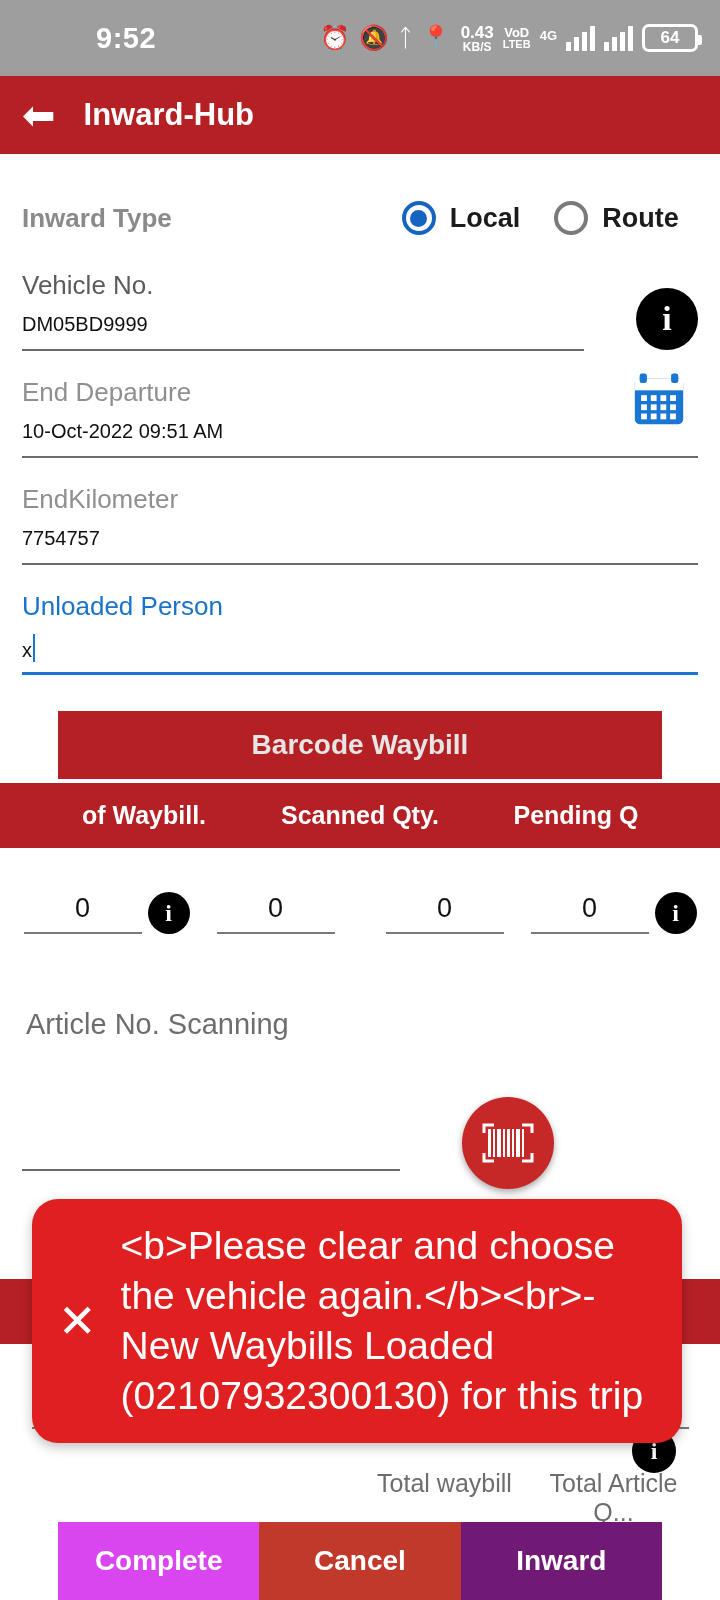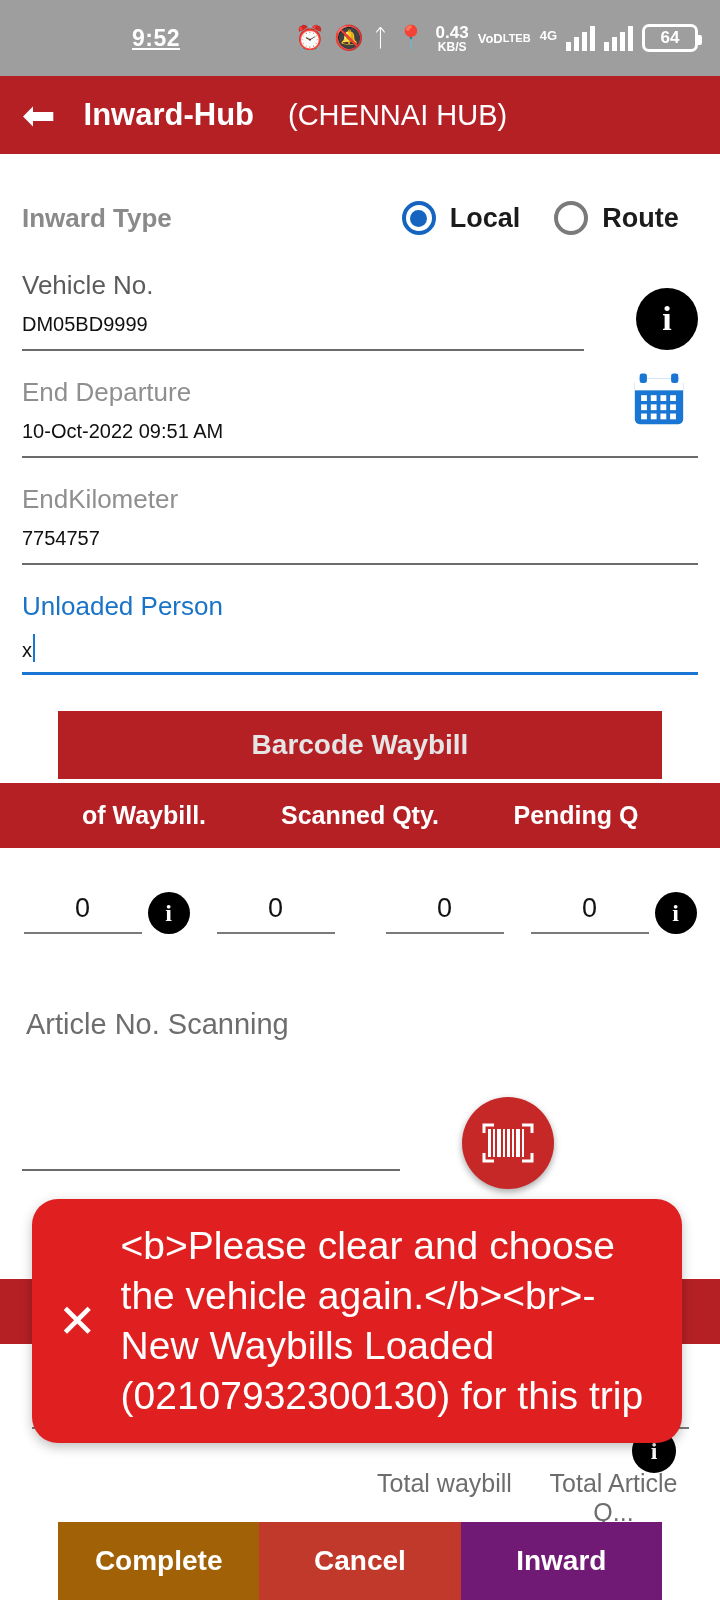--- a/index.html
+++ b/index.html
@@ -20,44 +20,43 @@
   
   .statusbar {
     height: 76px;
     background: #9e9e9e;
     display: flex;
     align-items: center;
     padding: 0 22px;
     color: #ffffff;
   }
   .status-clock {
-    font-size: 23px;
+    font-size: 29px;
     font-weight: bold;
     letter-spacing: 0.5px;
-    margin-left: 110px;
-    text-decoration: underline;
+    margin-left: 74px;
   }
   .status-right {
     margin-left: auto;
     display: flex;
     align-items: center;
     gap: 9px;
   }
   .sicon { font-size: 24px; line-height: 1; color: #fff; }
   .net-rate {
     display: flex;
     flex-direction: column;
     align-items: center;
     line-height: 1.0;
   }
   .net-rate .r1 { font-size: 17px; font-weight: bold; }
   .net-rate .r2 { font-size: 12px; font-weight: bold; }
   .volte {
     display: flex;
-    flex-direction: row;
+    flex-direction: column;
     align-items: center;
     line-height: 1.0;
   }
   .volte .v1 { font-size: 13px; font-weight: bold; }
   .volte .v2 { font-size: 11px; font-weight: bold; }
   .fourg {
     font-size: 13px;
     font-weight: bold;
     align-self: flex-start;
     margin-top: 4px;
@@ -349,21 +348,21 @@
   .btn {
     flex: 1;
     display: flex;
     align-items: center;
     justify-content: center;
     font-size: 28px;
     font-weight: bold;
     color: #ffffff;
   }
   .btn.save { background: #e8a33d; }
-  .btn.complete { background: #a16207; }
+  .btn.complete { background: #d946ef; }
   .btn.cancel { background: #c0392b; }
   .btn.inward { background: #701a75; }
 </style>
 </head>
 <body>
 
 <div class="screen">
 
   <div class="statusbar">
     <div class="status-clock">9:52</div>
@@ -395,21 +394,20 @@
         </span>
       <span class="battery">
         <span>64</span>
       </span>
     </div>
   </div>
 
   <div class="appbar">
     <span class="back-arrow">⬅</span>
     <span class="app-title">Inward-Hub</span>
-    <span class="app-subtitle">(CHENNAI HUB)</span>
   </div>
 
   <div class="body">
 
     <div class="row-type">
       <span class="lbl-muted">Inward Type</span>
       <div class="radios">
         <label class="radio">
           <span class="rc on"></span>
           <span>Local</span>

